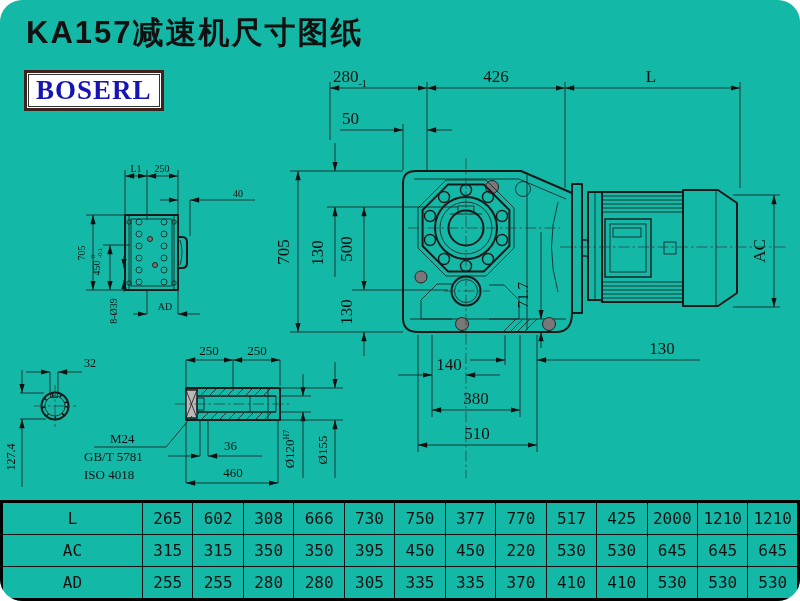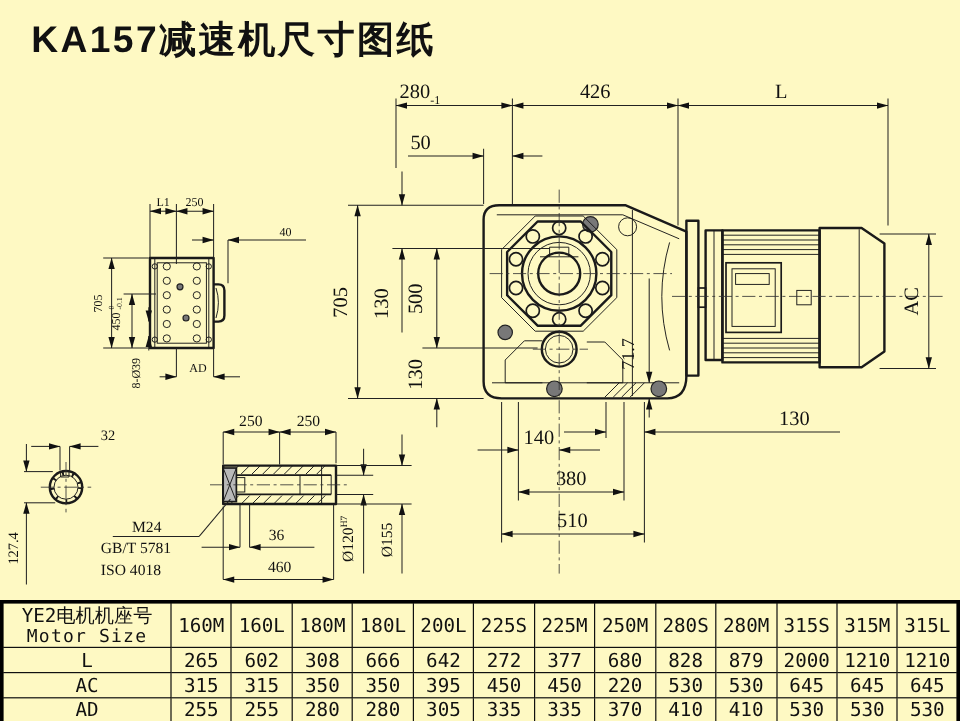--- a/index.html
+++ b/index.html
@@ -1,17 +1,17 @@
 <!DOCTYPE html>
 <html><head>
 <meta charset="utf-8">
 <style>
   html,body{margin:0;padding:0;background:#fff;}
-  #page{position:relative;width:800px;height:601px;background:#fef9c3;overflow:hidden;
-        font-family:"Liberation Sans",sans-serif;}
+  #page{position:relative;width:800px;height:601px;background:#14b8a6;overflow:hidden;
+        font-family:"Liberation Sans",sans-serif;border-radius:22px;}
   #title{position:absolute;left:26px;top:12px;font-size:31px;font-weight:bold;color:#111;
          letter-spacing:2px;white-space:nowrap;}
   #logo{position:absolute;left:24px;top:70px;border:3px solid #3f221c;background:#fff;padding:1px;}
   #logo .inner{border:1px solid #333;padding:0 7px;font-family:"Liberation Serif",serif;
          font-weight:bold;font-size:27px;line-height:31px;color:#1714b4;letter-spacing:1px;}
   svg{position:absolute;left:0;top:0;}
   svg text{font-family:"Liberation Serif",serif;fill:#111;}
   .b{fill:none;stroke:#1a1a1a;stroke-width:2;stroke-linejoin:round;}
   .m{fill:none;stroke:#1a1a1a;stroke-width:1.4;}
   .t{fill:none;stroke:#1a1a1a;stroke-width:.8;}
@@ -31,20 +31,23 @@
   #spec tr.dr{height:21px;}
   #spec .cn{font-size:16px;line-height:18px;}
   #spec .en{font-size:15px;line-height:17px;letter-spacing:1px;}
 </style>
 </head>
 <body>
 
 <div id="page">
 
   <div id="title">KA157减速机尺寸图纸</div>
+  <div id="logo">
+    <div class="inner">BOSERL</div>
+  </div>
 
   <svg width="800" height="500" viewBox="0 0 800 500">
     <defs>
       <marker id="ar" viewBox="0 0 10 6.5" markerWidth="10" markerHeight="6.5" refX="9.5" refY="3.25" orient="auto-start-reverse" markerUnits="userSpaceOnUse">
         <path d="M0.3,0.6 L9.7,3.25 L0.3,5.9 Z" fill="#111"></path>
       </marker>
     </defs>
 
     <g>
       <path class="b" d="M403,183 Q403,171 416,171 L521,171 L572,193 L572,313 Q572,332 556,332 L418,332 Q403,332 403,318 Z"></path>
@@ -334,51 +337,32 @@
         <col>
         <col>
         <col>
         <col>
         <col>
         <col>
         <col>
         <col>
     </colgroup>
     <tbody>
-        <tr class="hd">
-      <th>
-        <div class="cn">YE2电机机座号</div>
-        <div class="en">Motor Size</div>
-      </th>
-      <th>160M</th>
-      <th>160L</th>
-      <th>180M</th>
-      <th>180L</th>
-      <th>200L</th>
-      <th>225S</th>
-      <th>225M</th>
-      <th>250M</th>
-      <th>280S</th>
-      <th>280M</th>
-      <th>315S</th>
-      <th>315M</th>
-      <th>315L</th>
-    </tr>
     <tr class="dr">
       <td>L</td>
       <td>265</td>
       <td>602</td>
       <td>308</td>
       <td>666</td>
-      <td>642</td>
-      <td>272</td>
+      <td>730</td>
+      <td>750</td>
       <td>377</td>
-      <td>680</td>
-      <td>828</td>
-      <td>879</td>
+      <td>770</td>
+      <td>517</td>
+      <td>425</td>
       <td>2000</td>
       <td>1210</td>
       <td>1210</td>
     </tr>
     <tr class="dr">
       <td>AC</td>
       <td>315</td>
       <td>315</td>
       <td>350</td>
       <td>350</td>

